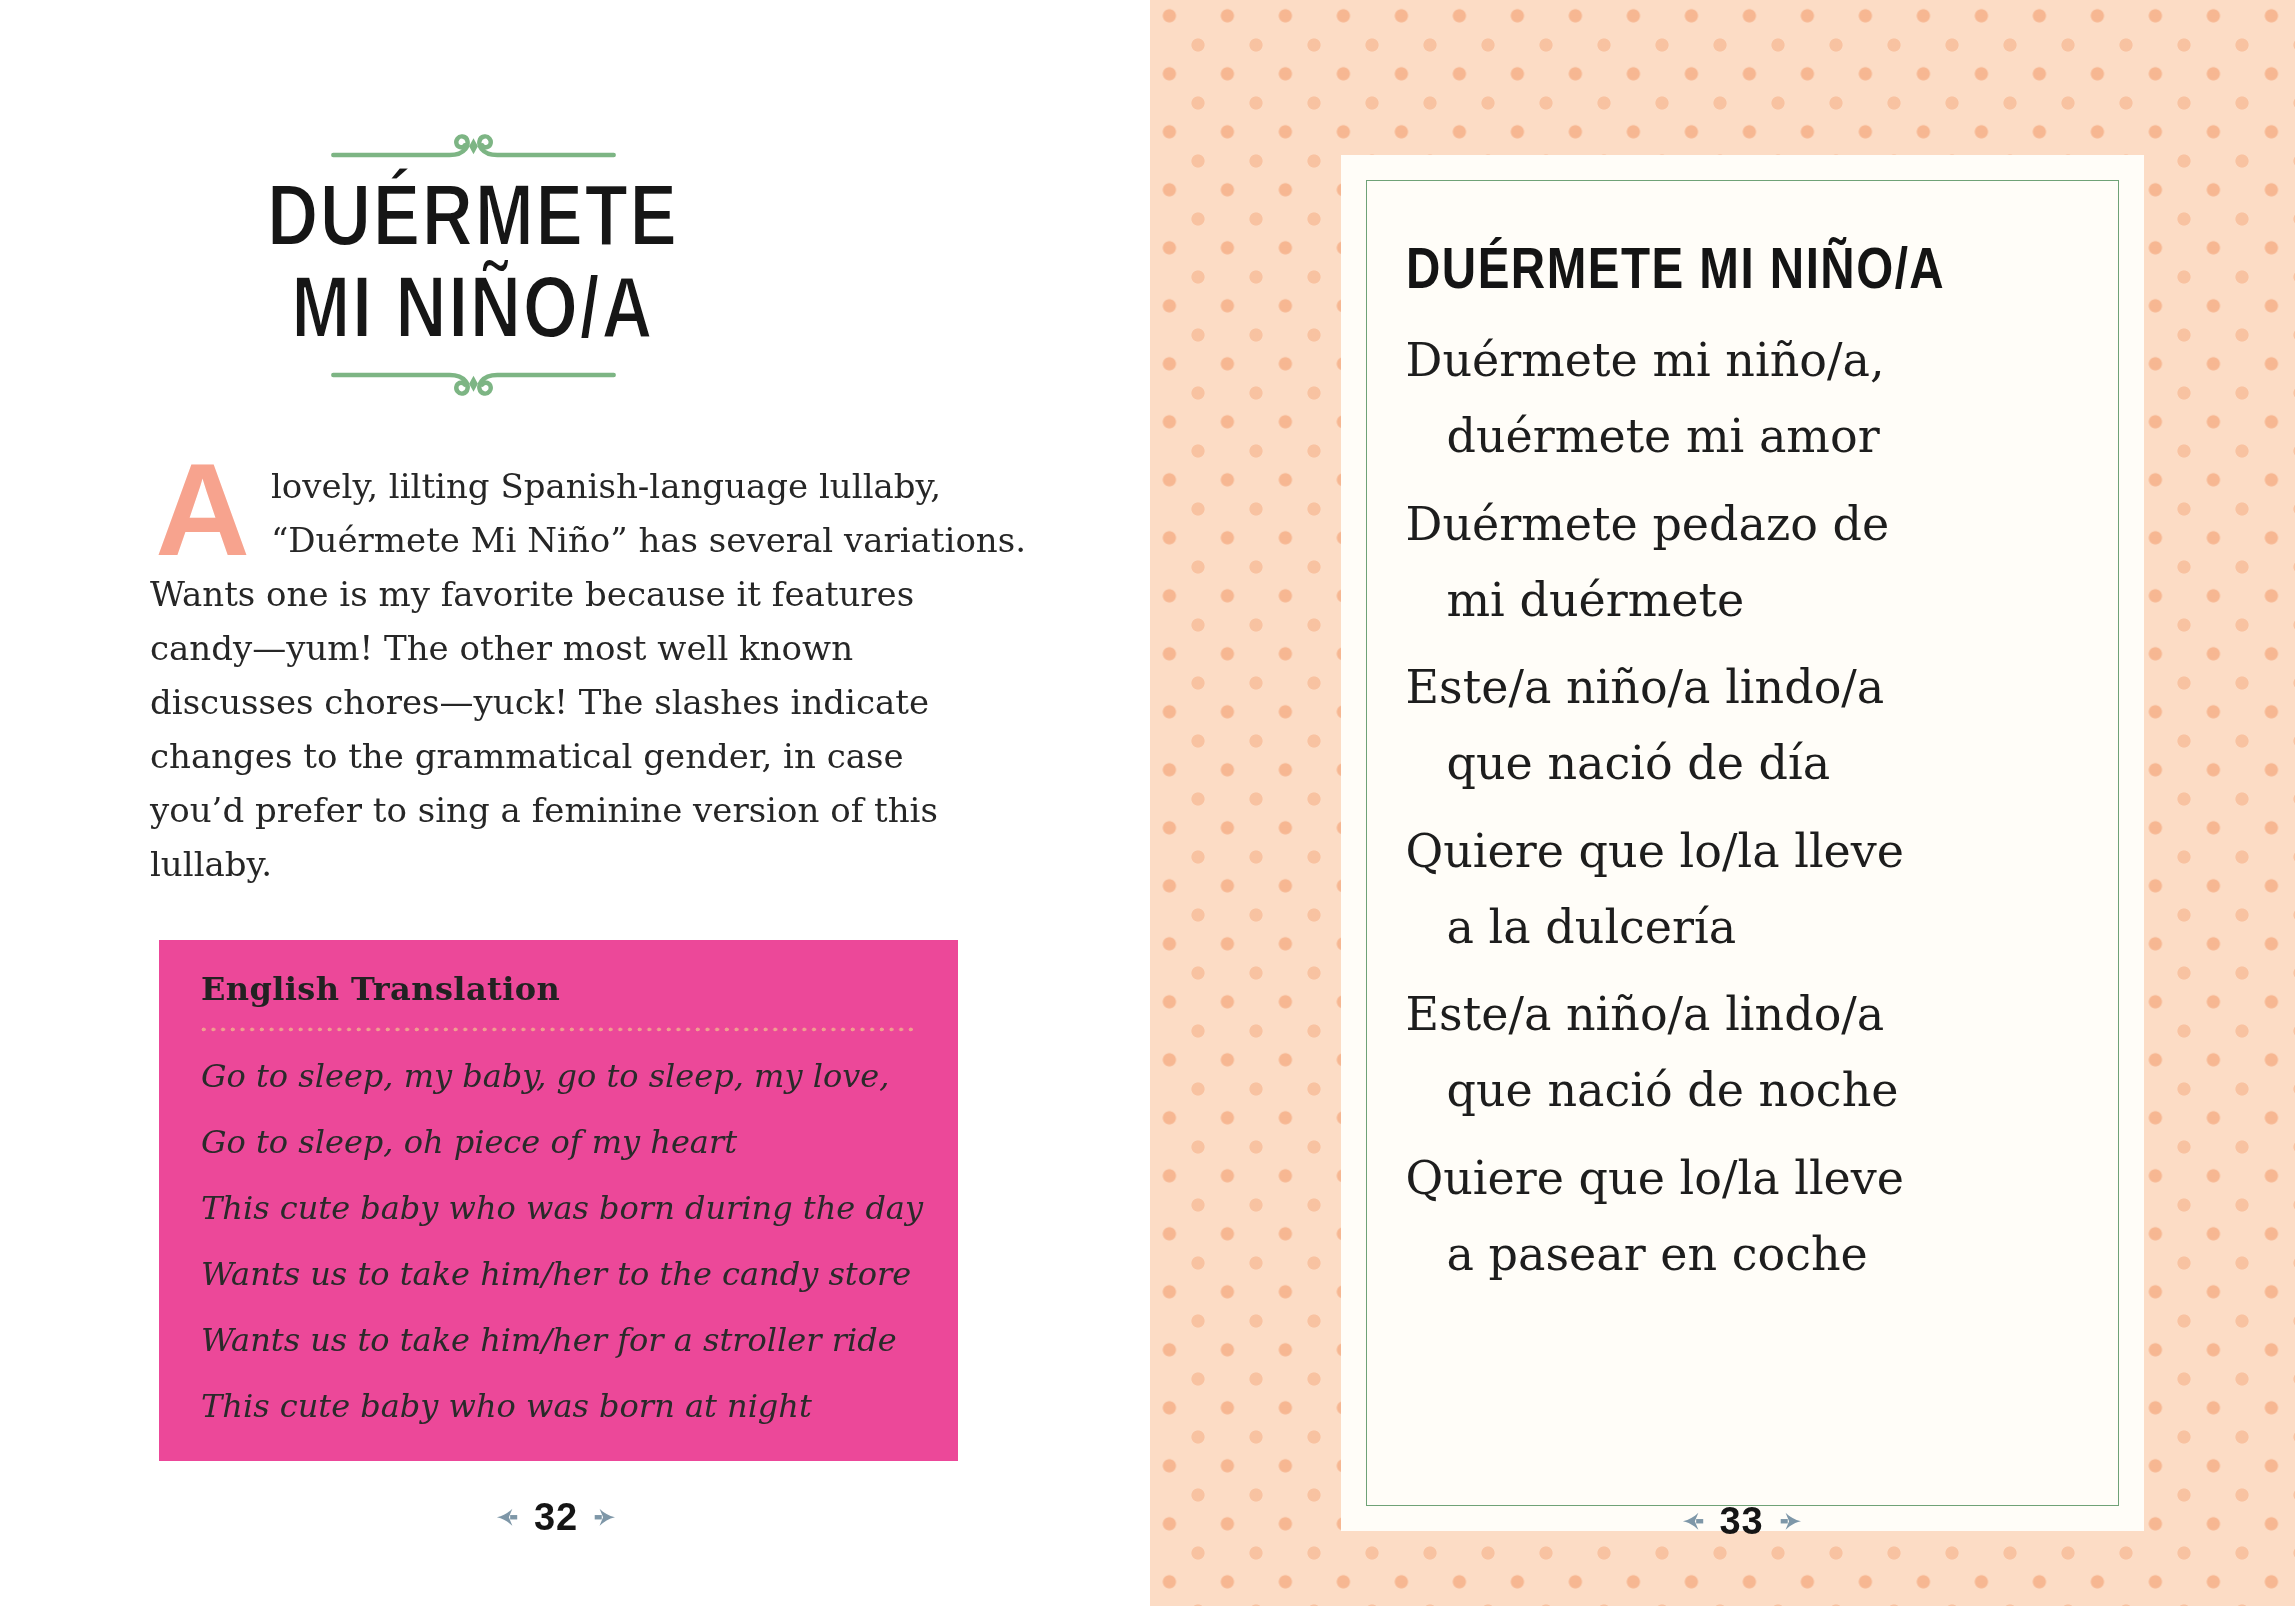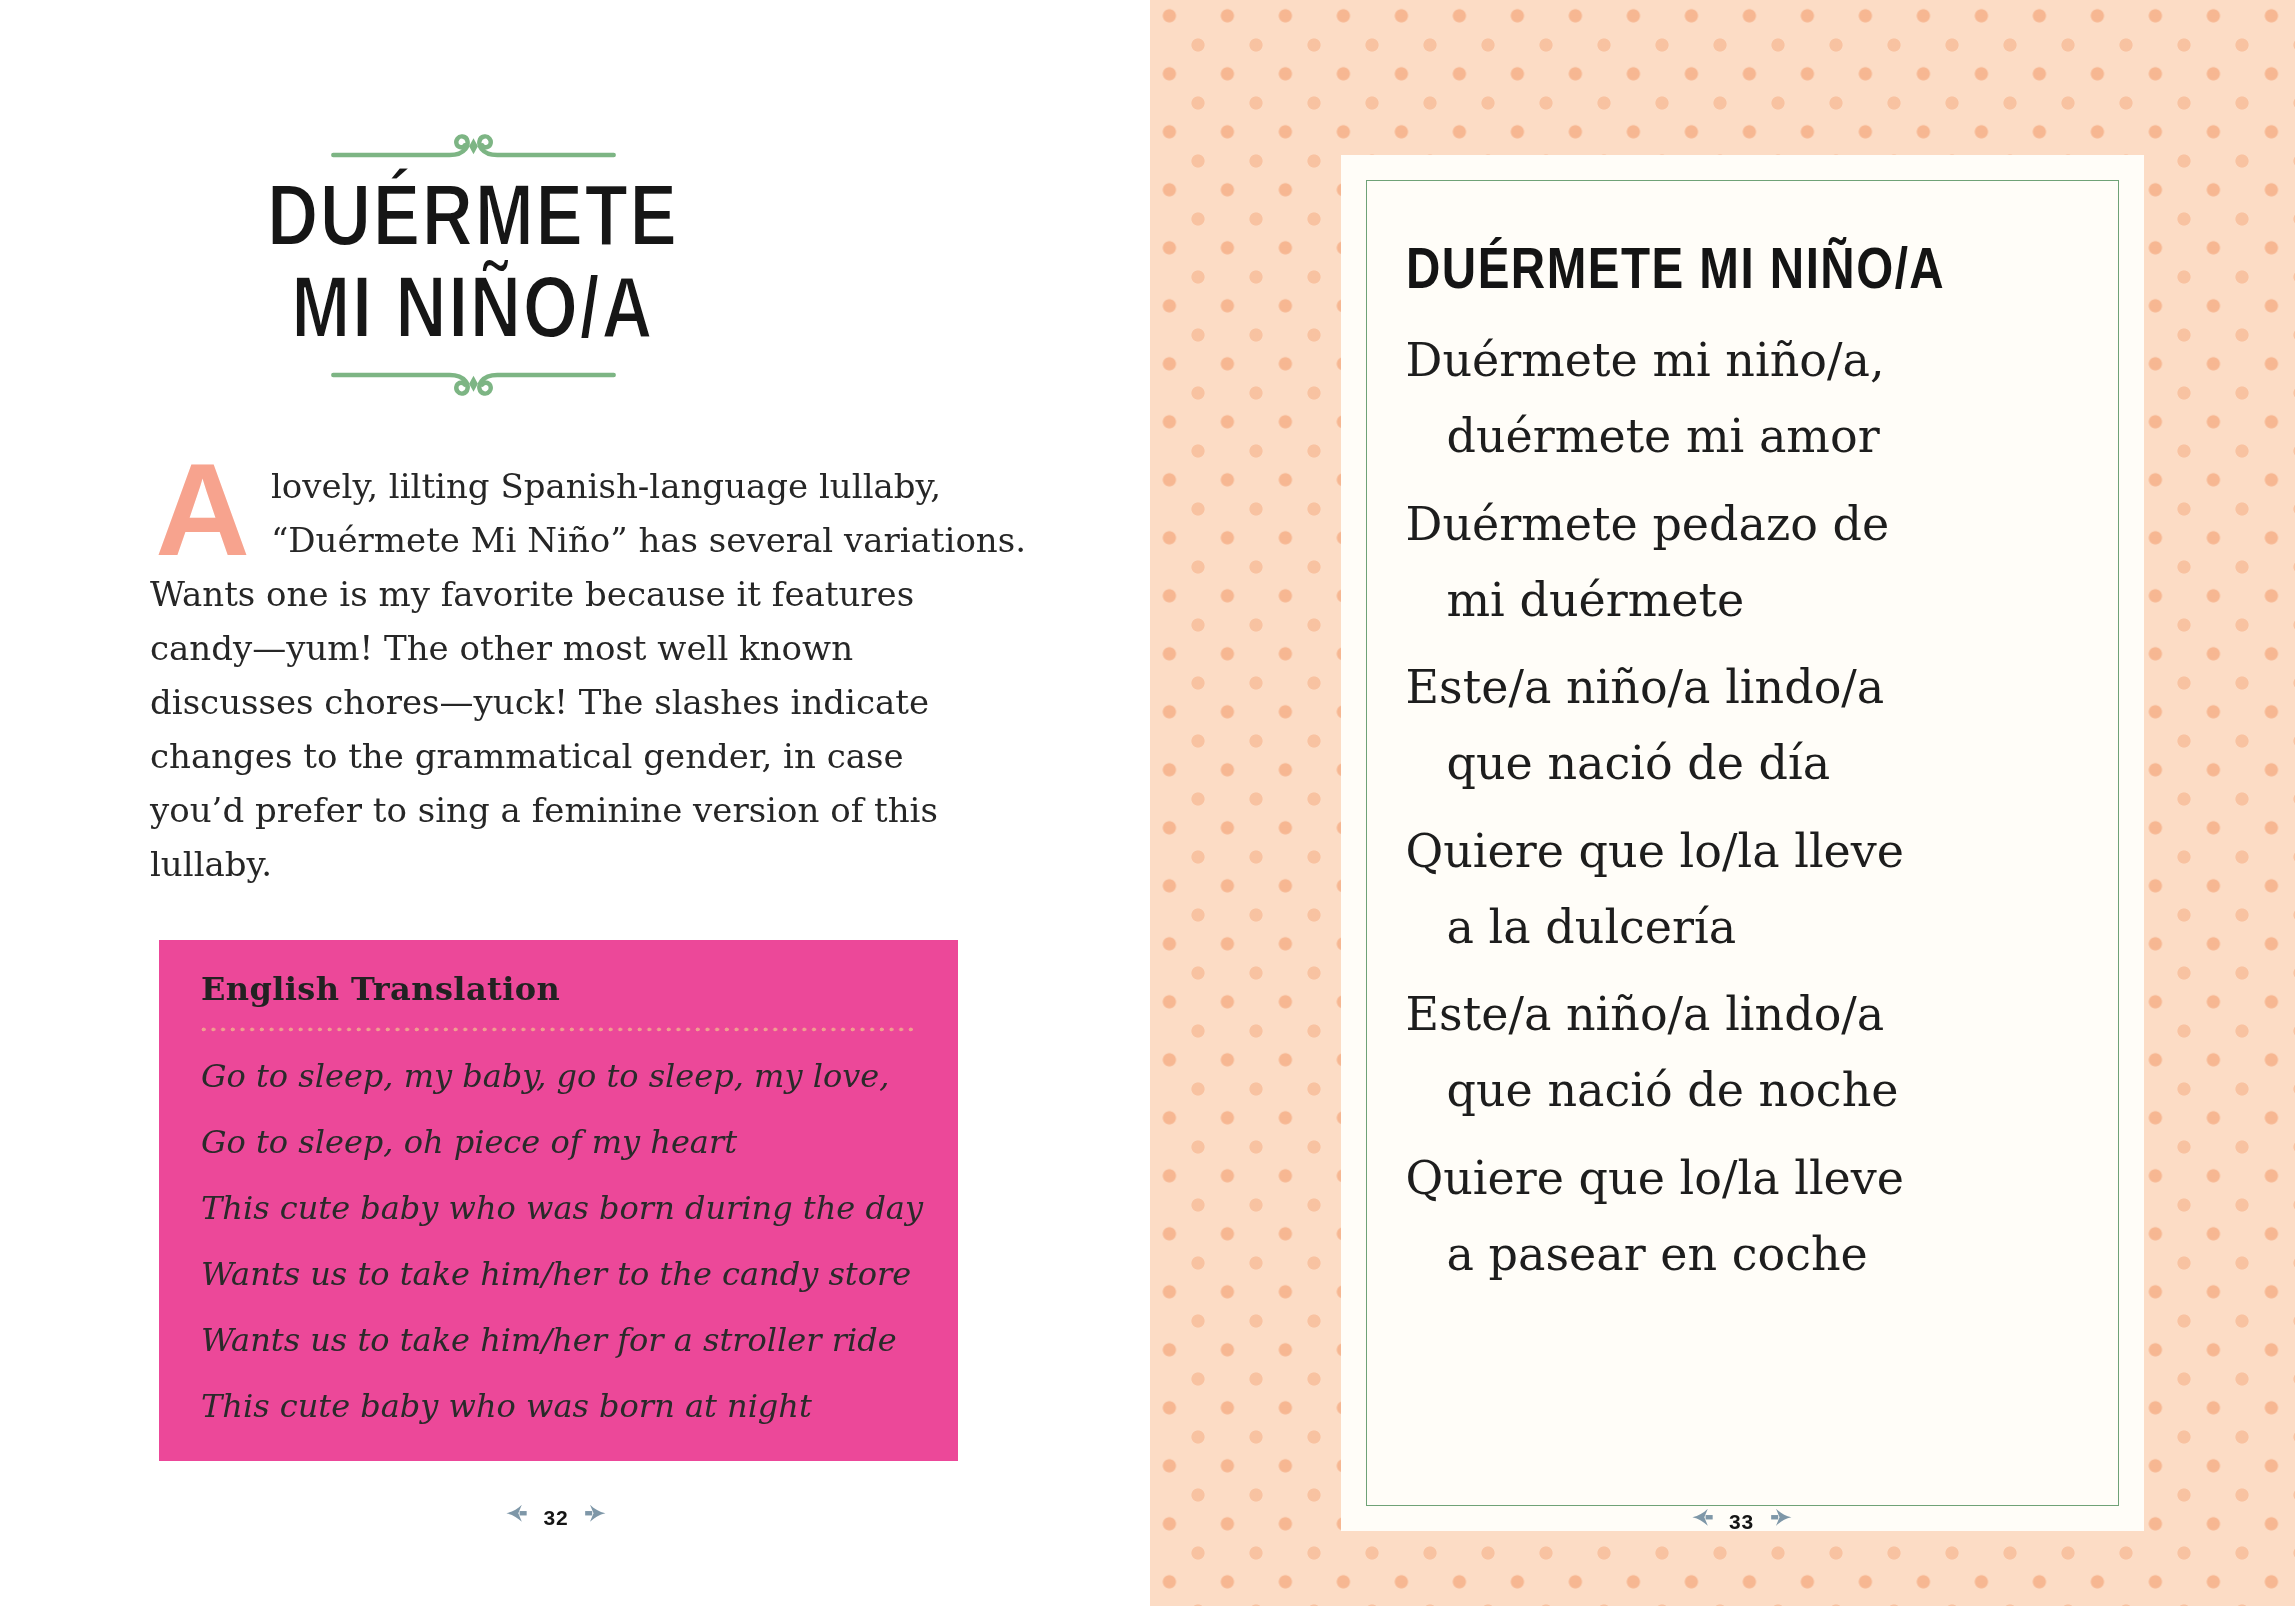--- a/index.html
+++ b/index.html
@@ -57,21 +57,21 @@
   }
 
   .page-footer {
     position:absolute; display:inline-flex; align-items:center; gap:14px;
     transform:translateX(-50%);
   }
   .footer-left  { left:556px;  top:1496px; }
   .footer-right { left:592px;  top:1500px; }
   .page-num {
     font-family:"Liberation Sans", sans-serif; font-weight:800;
-    font-size:21px; color:#151515; letter-spacing:0.9px;margin-top:10px;
+    font-size:38px; color:#151515; letter-spacing:0.9px;
   }
   .arrow-icon { display:block; }
 
   
   .page-right {
     position:relative; width:1146px; height:1607px;
     background-color:#fcdcc5;
     background-image:
       radial-gradient(circle 7px at 7px 7px,  rgba(243,158,112,0.60) 6.2px, rgba(0,0,0,0) 7px),
       radial-gradient(circle 7px at 7px 7px,  rgba(243,158,112,0.42) 6.2px, rgba(0,0,0,0) 7px);

